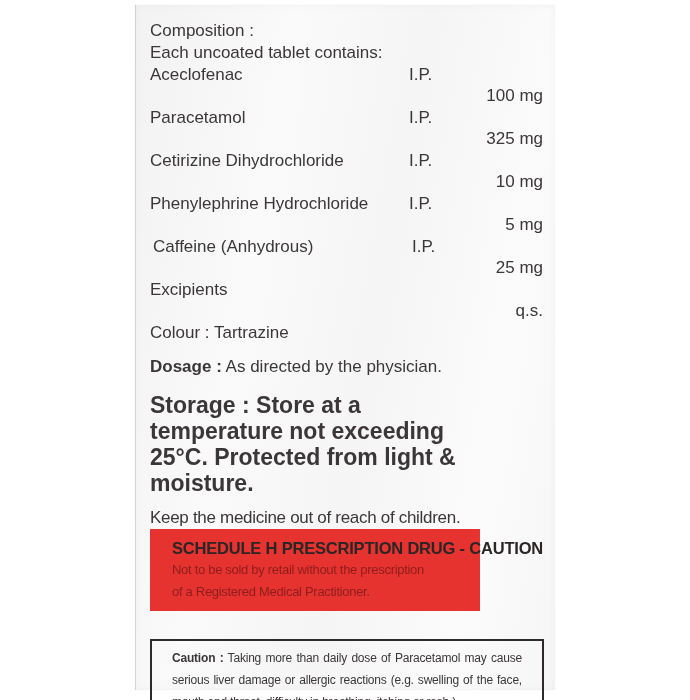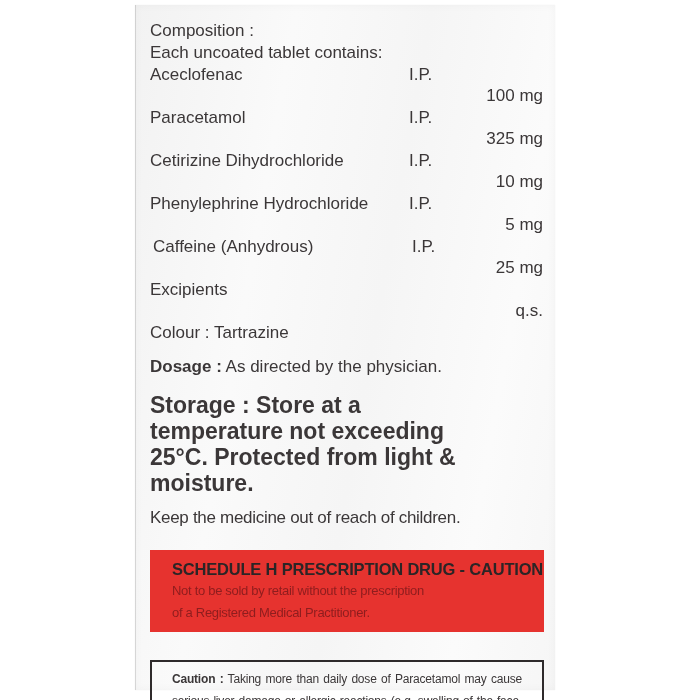--- a/index.html
+++ b/index.html
@@ -37,22 +37,21 @@
   .storage-block {
     margin-top: 14px;
     width: 334px;
     font-weight: bold;
     font-size: 23px;
     line-height: 26px;
   }
   .keep-line { margin-top: 11px; line-height: 22px; letter-spacing: -0.3px; white-space: nowrap; }
   b.inline-label { font-weight: bold; }
   .warning-box {
-    margin-top: 21px;
-    width: 394px;
+    width: 330px;
     box-sizing: border-box;
     background: var(--warning-bg, #e6332f);
     padding: 8px 0 8px 22px;
   }
   .warning-heading {
     font-weight: bold;
     font-size: 16.5px;
     line-height: 22px;
     letter-spacing: -0.2px;
     white-space: nowrap;

